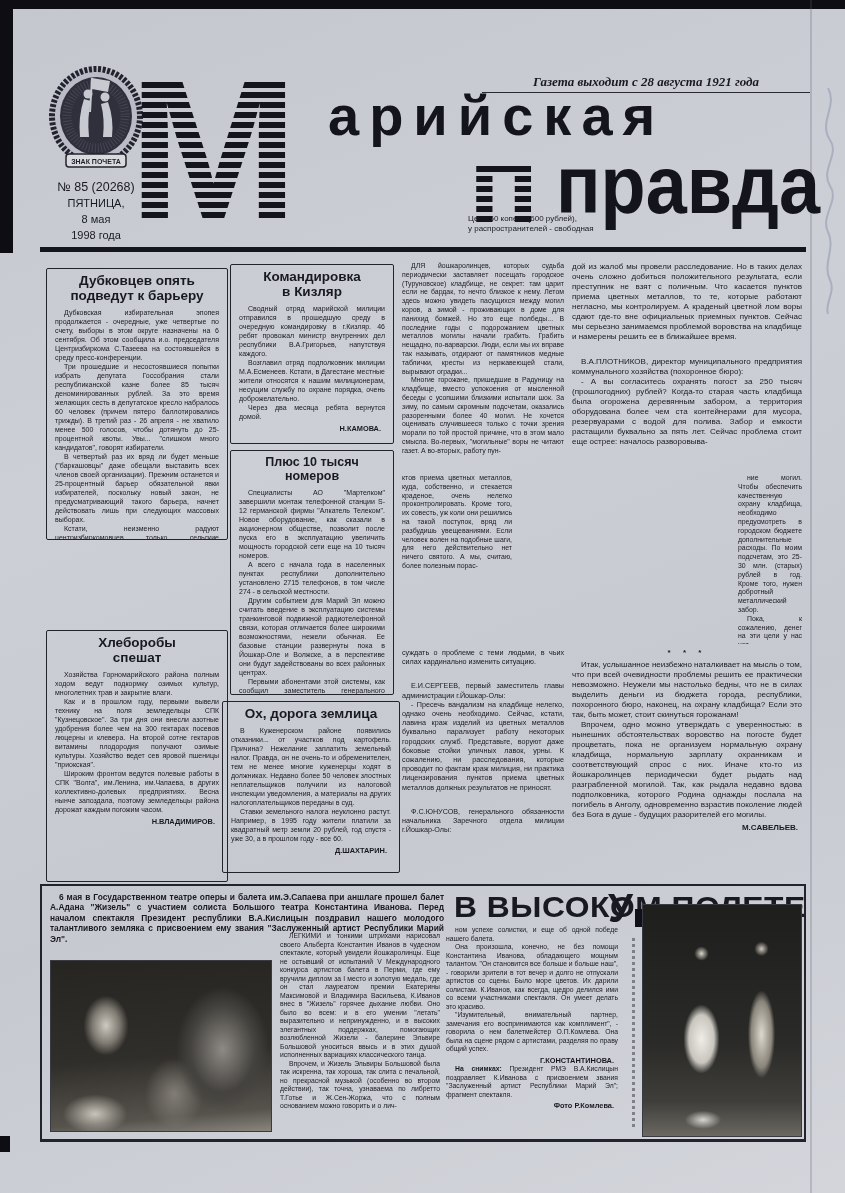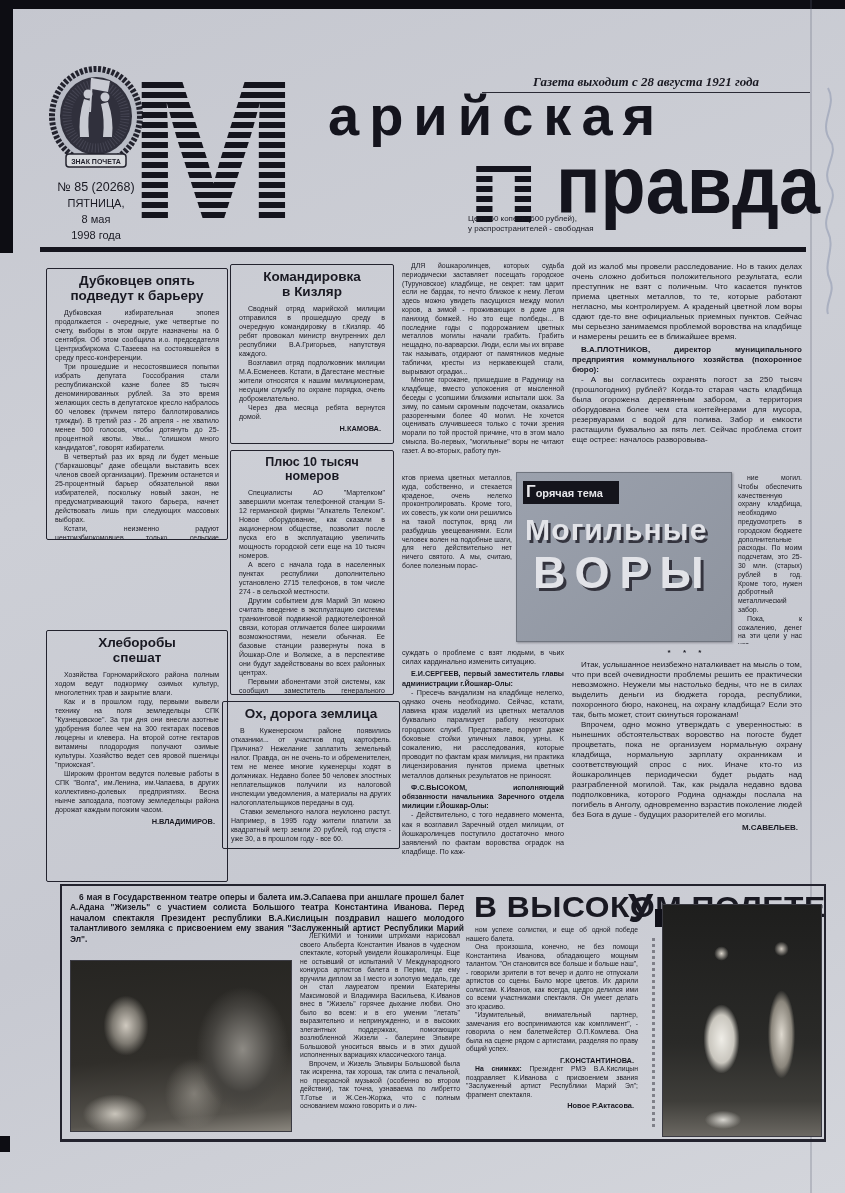--- a/index.html
+++ b/index.html
@@ -3,21 +3,21 @@
 <meta charset="utf-8">
 <style>
   html,body { margin:0; padding:0; }
   body { font-family:"Liberation Sans", sans-serif; }
   .page { position:relative; width:845px; height:1193px; overflow:hidden; color:#191922;
           background:linear-gradient(160deg,#c5c7cf 0%,#cdcfd6 35%,#c7c9d1 65%,#d3d5db 100%); }
   .abs { position:absolute; }
   .textblock { position:absolute; overflow:hidden; box-sizing:border-box; }
   .para { margin:0; text-align:justify; text-indent:9px; }
   .para.cont { text-indent:0; }
-  .para.lead { font-weight:bold; margin-top:3px; text-indent:9px; }
+  .para.lead { font-weight:normal; margin-top:15px; text-indent:9px; }
   .byline { font-weight:bold; text-align:right; margin-top:3px; padding-right:4px; font-size:7.4px; }
   .stars { text-align:center; font-weight:bold; letter-spacing:5px; margin:2px 0; font-size:8px; }
   .article-box { position:absolute; border:1.8px solid #23232e; border-radius:2px; padding:4px 8px;
                  box-sizing:border-box; overflow:hidden; }
   .box-title { font-weight:bold; text-align:center; font-size:13.5px; line-height:1.1; margin:1px 0 4px; }
   .news { font-size:7px; line-height:9px; }
   .graves-txt { font-size:6.9px; line-height:8.8px; }
   .graves-mid { font-size:7.2px; line-height:9.2px; }
   .graves-wide { font-size:8px; line-height:10px; }
   .graves-strip { font-size:6.9px; line-height:8.8px; }
@@ -162,51 +162,45 @@
     <div class="box-title" style="font-size:12.5px;">Плюс 10 тысяч номеров</div>
     <div>
         <p class="para">Специалисты АО "Мартелком" завершили монтаж телефонной станции S-12 германской фирмы "Алкатель Телеком". Новое оборудование, как сказали в акционерном обществе, позволит после пуска его в эксплуатацию увеличить мощность городской сети еще на 10 тысяч номеров.</p>
         <p class="para">А всего с начала года в населенных пунктах республики дополнительно установлено 2715 телефонов, в том числе 274 - в сельской местности.</p>
         <p class="para">Другим событием для Марий Эл можно считать введение в эксплуатацию системы транкинговой подвижной радиотелефонной связи, которая отличается более широкими возможностями, нежели обычная. Ее базовые станции развернуты пока в Йошкар-Оле и Волжске, а в перспективе они будут задействованы во всех районных центрах.</p>
         <p class="para">Первыми абонентами этой системы, как сообщил заместитель генерального директора АО "Мартелком" Ю.Н.Семенов, стали Президент республики, министр сельского хозяйства и продовольствия, другие руководители, которым оперативная связь особенно необходима в работе.</p>
       </div>
 
   </div>
 
-  <div class="article-box news" style="left:222px;top:701px;width:178px;height:148px;">
+  <div class="article-box news" style="left:222px;top:701px;width:178px;height:172px;">
     <div class="box-title" style="font-size:13.5px;">Ох, дорога землица</div>
     <div>
         <p class="para">В Куженерском районе появились отказники... от участков под картофель. Причина? Нежелание заплатить земельный налог. Правда, он не очень-то и обременителен, тем не менее многие куженерцы ходят в должниках. Недавно более 50 человек злостных неплательщиков получили из налоговой инспекции уведомления, а материалы на других налогоплательщиков переданы в суд.</p>
         <p class="para">Ставки земельного налога неуклонно растут. Например, в 1995 году жители платили за квадратный метр земли 20 рублей, год спустя - уже 30, а в прошлом году - все 60.</p>
       </div>
     <div class="byline">Д.ШАХТАРИН.</div>
   </div>
 
   <div class="textblock graves-txt" style="left:402px;top:262px;width:162px;height:212px;">
     <div>
         <p class="para">ДЛЯ йошкаролинцев, которых судьба периодически заставляет посещать городское (Туруновское) кладбище, не секрет: там царит если не бардак, то нечто близкое к нему. Летом здесь можно увидеть пасущихся между могил коров, а зимой - проживающих в доме для панихид бомжей. Но это еще полбеды... В последние годы с подорожанием цветных металлов могилы начали грабить. Грабить нещадно, по-варварски. Люди, если мы их вправе так называть, отдирают от памятников медные таблички, кресты из нержавеющей стали, вырывают оградки...</p>
         <p class="para">Многие горожане, пришедшие в Радуницу на кладбище, вместо успокоения от мысленной беседы с усопшими близкими испытали шок. За зиму, по самым скромным подсчетам, оказались разоренными более 40 могил. Не хочется оценивать случившееся только с точки зрения морали по той простой причине, что в этом мало смысла. Во-первых, "могильные" воры не читают газет. А во-вторых, работу пун-</p>
       </div>
   </div>
   <div class="textblock graves-strip" style="left:402px;top:474px;width:110px;height:172px;">
     <div class="para cont">ктов приема цветных металлов, куда, собственно, и стекается краденое, очень нелегко проконтролировать. Кроме того, их совесть, уж коли они решились на такой поступок, вряд ли разбудишь увещеваниями. Если человек волен на подобные шаги, для него действительно нет ничего святого. А мы, считаю, более полезным порас-</div>
   </div>
   <div class="textblock graves-mid" style="left:402px;top:648px;width:162px;height:232px;">
-    <div class="para cont">суждать о проблеме с взят людьми, в чьих силах кардинально изменить ситуацию.</div>
+    <div class="para cont">суждать о проблеме с теми людьми, в чьих силах кардинально изменить ситуацию.</div>
     <div class="para lead">Е.И.СЕРГЕЕВ, первый заместитель главы администрации г.Йошкар-Олы:</div>
     <div class="para">- Пресечь вандализм на кладбище нелегко, однако очень необходимо. Сейчас, кстати, лавина краж изделий из цветных металлов буквально парализует работу некоторых городских служб. Представьте, воруют даже боковые стойки уличных лавок, урны. К сожалению, ни расследования, которые проводит по фактам краж милиция, ни практика лицензирования пунктов приема цветных металлов должных результатов не приносят.</div>
-    <div class="para lead">Ф.С.ВЫСОКОМ, исполняющий обязанности начальника Заречного отдела милиции г.Йошкар-Олы:</div>
-    <div class="para">- Действительно, с того недавнего момента, как я возглавил Заречный отдел милиции, от йошкаролинцев поступило достаточно много заявлений по фактам воровства оградок на кладбище. По каж-</div>
-  </div>
-
-  <div class="gray-panel" style="left:516px;top:472px;width:216px;height:170px;">
-    <span class="hot-bar">Горячая тема</span>
-    <div class="mog1">Могильные</div>
-    <div class="mog2">ВОРЫ</div>
-  </div>
+    <div class="para lead">Ф.С.ЮНУСОВ, генерального обязанности начальника Заречного отдела милиции г.Йошкар-Олы:</div>
+  </div>
+
 
   <div class="textblock graves-wide" style="left:572px;top:262px;width:230px;height:210px;">
     <div class="para cont">дой из жалоб мы провели расследование. Но в таких делах очень сложно добиться положительного результата, если преступник не взят с поличным. Что касается пунктов приема цветных металлов, то те, которые работают негласно, мы контролируем. А краденый цветной лом воры сдают где-то вне официальных приемных пунктов. Сейчас мы серьезно занимаемся проблемой воровства на кладбище и намерены решить ее в ближайшее время.</div>
     <div class="para lead">В.А.ПЛОТНИКОВ, директор муниципального предприятия коммунального хозяйства (похоронное бюро):</div>
     <div class="para">- А вы согласитесь охранять погост за 250 тысяч (прошлогодних) рублей? Когда-то старая часть кладбища была огорожена деревянным забором, а территория оборудована более чем ста контейнерами для мусора, резервуарами с водой для полива. Забор и емкости растащили буквально за пять лет. Сейчас проблема стоит еще острее: началось разворовыва-</div>
   </div>
   <div class="textblock graves-strip" style="left:738px;top:474px;width:64px;height:170px;">
     <div>
         <p class="para">ние могил. Чтобы обеспечить качественную охрану кладбища, необходимо предусмотреть в городском бюджете дополнительные расходы. По моим подсчетам, это 25-30 млн. (старых) рублей в год. Кроме того, нужен добротный металлический забор.</p>
         <p class="para">Пока, к сожалению, денег на эти цели у нас нет.</p>
@@ -214,21 +208,21 @@
   </div>
   <div class="textblock graves-wide" style="left:572px;top:646px;width:230px;height:234px;">
     <div class="stars">* * *</div>
     <div>
         <p class="para">Итак, услышанное неизбежно наталкивает на мысль о том, что при всей очевидности проблемы решить ее практически невозможно. Неужели мы настолько бедны, что не в силах выделить деньги из бюджета города, республики, похоронного бюро, наконец, на охрану кладбища? Если это так, быть может, стоит скинуться горожанам!</p>
         <p class="para">Впрочем, одно можно утверждать с уверенностью: в нынешних обстоятельствах воровство на погосте будет процветать, пока не организуем нормальную охрану кладбища, нормальную зарплату охранникам и соответствующий спрос с них. Иначе кто-то из йошкаролинцев периодически будет рыдать над разграбленной могилой. Так, как рыдала недавно вдова подполковника, которого Родина однажды послала на погибель в Анголу, одновременно взрастив поколение людей без Бога в душе - будущих разорителей его могилы.</p>
       </div>
     <div class="byline" style="font-size:8px;">М.САВЕЛЬЕВ.</div>
   </div>
 
-  <div class="ballet-box" style="left:40px;top:884px;width:766px;height:258px;margin-left:20px;">
+  <div class="ballet-box" style="left:40px;top:884px;width:766px;height:258px;">
     <div class="textblock b-intro" style="left:8px;top:6px;width:394px;height:66px;">
       <div>
           <p class="para">6 мая в Государственном театре оперы и балета им.Э.Сапаева при аншлаге прошел балет А.Адана "Жизель" с участием солиста Большого театра Константина Иванова. Перед началом спектакля Президент республики В.А.Кислицын поздравил нашего молодого талантливого земляка с присвоением ему звания "Заслуженный артист Республики Марий Эл".</p>
         </div>
     </div>
     <div class="abs b-head" style="left:412px;top:4px;">В ВЫСОКОМ ПОЛЕТЕ</div>
 
     <div class="photo photo1" style="left:8px;top:74px;width:222px;height:172px;"></div>
 
     <div class="textblock b-col" style="left:238px;top:46px;width:160px;height:205px;">
@@ -242,21 +236,21 @@
       <div>
           <p class="para">ном успехе солистки, и еще об одной победе нашего балета.</p>
           <p class="para">Она произошла, конечно, не без помощи Константина Иванова, обладающего мощным талантом. "Он становится все больше и больше наш", - говорили зрители в тот вечер и долго не отпускали артистов со сцены. Было море цветов. Их дарили солистам. К.Иванов, как всегда, щедро делился ими со всеми участниками спектакля. Он умеет делать это красиво.</p>
           <p class="para">"Изумительный, внимательный партнер, замечания его воспринимаются как комплимент", - говорила о нем балетмейстер О.П.Комлева. Она была на сцене рядом с артистами, разделяя по праву общий успех.</p>
         </div>
       <div class="byline" style="font-size:7.4px;">Г.КОНСТАНТИНОВА.</div>
       <div class="para cap">
         <span class="bold">На снимках:</span>
         <span>Президент РМЭ В.А.Кислицын поздравляет К.Иванова с присвоением звания "Заслуженный артист Республики Марий Эл"; фрагмент спектакля.</span>
       </div>
-      <div class="byline" style="font-size:7.4px;">Новое Р.Актасова.</div>
+      <div class="byline" style="font-size:7.4px;">Фото Р.Комлева.</div>
     </div>
 
     <div class="abs" style="left:566px;top:4px;">
       <span class="rubric-u">У</span><span class="rubric-chip">спех</span>
     </div>
     <div class="vstrip" style="left:590px;top:52px;height:192px;"></div>
     <div class="photo photo2" style="left:600px;top:18px;width:160px;height:233px;"></div>
   </div>
 
 </div>

